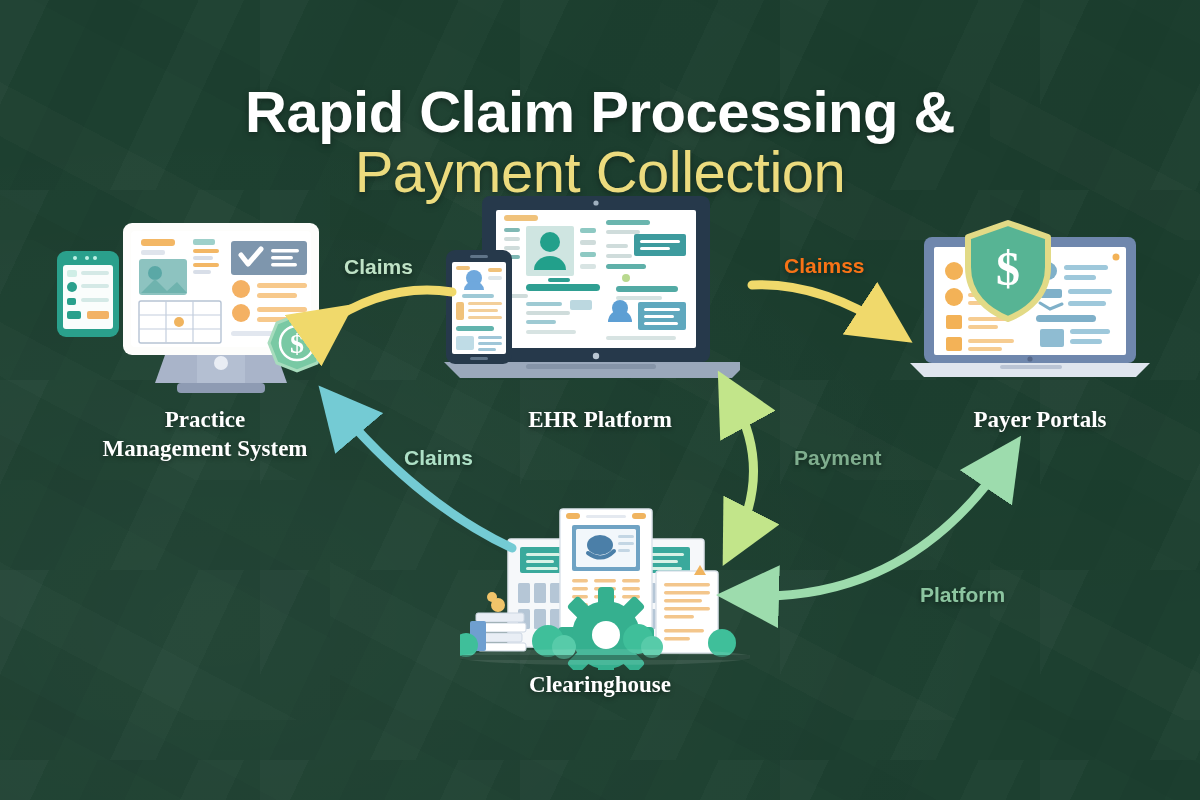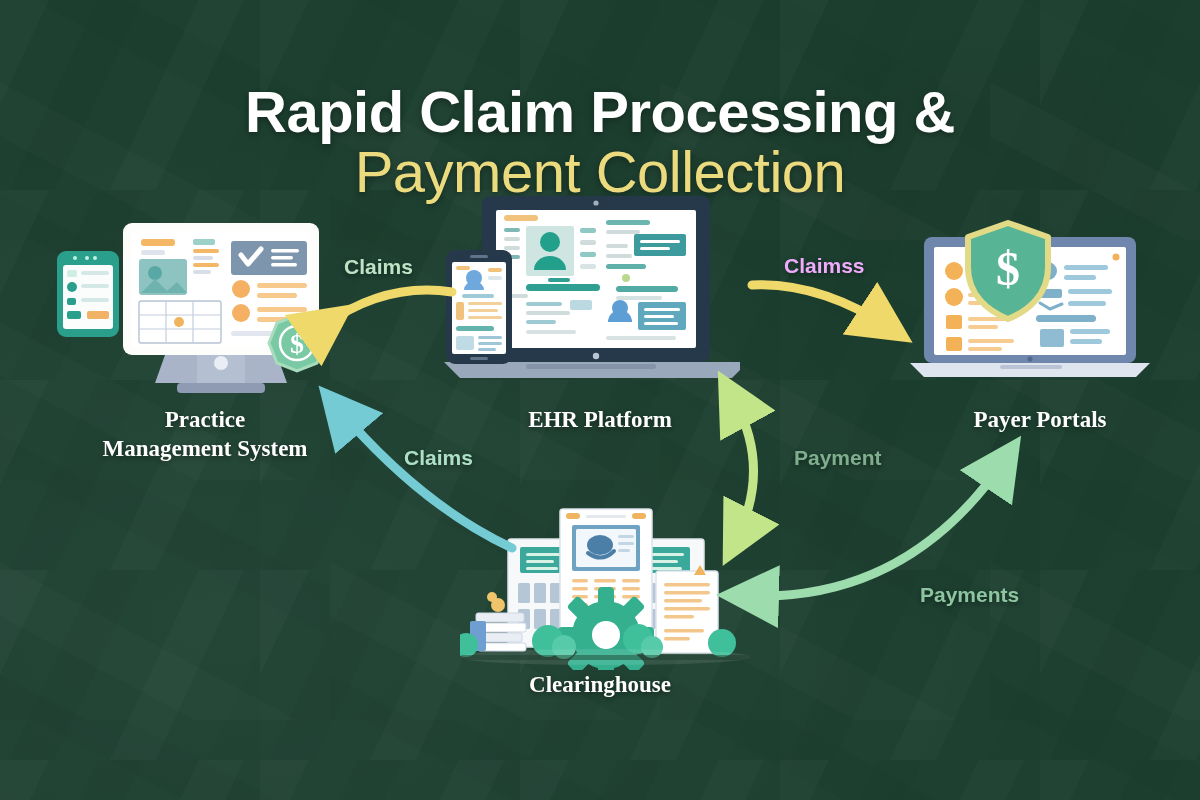--- a/index.html
+++ b/index.html
@@ -73,21 +73,21 @@
 
   
   .edge-label {
     position: absolute;
     font-size: 21px;
     font-weight: bold;
     text-shadow: 0 2px 5px rgba(0,0,0,0.4);
     white-space: nowrap;
   }
   #edge-claims-left   { left: 344px; top: 255px; color: #bfe3c6; }
-  #edge-claims-right  { left: 784px; top: 254px; color: #f0abfc; }
+  #edge-claims-right  { left: 784px; top: 254px; color: #f97316; }
   #edge-claims-bottom { left: 404px; top: 446px; color: #aee0c6; }
   #edge-payments-mid  { left: 794px; top: 446px; color: #7fae8e; }
   #edge-payments-low  { left: 920px; top: 583px; color: #8cc5a0; }
 
   
   .illus { position: absolute; }
   #illus-pms   { left: 45px;  top: 215px; width: 290px; height: 185px; }
   #illus-ehr   { left: 430px; top: 190px; width: 310px; height: 205px; }
   #illus-payer { left: 890px; top: 215px; width: 285px; height: 185px; }
   #illus-ch    { left: 460px; top: 495px; width: 290px; height: 175px; }
@@ -432,20 +432,20 @@
 
     <path d="M735 402 Q772 470 735 542" stroke="#c2e58a" stroke-width="9" fill="none" stroke-linecap="round" marker-start="url(#head-lime-s)" marker-end="url(#head-lime-e)"></path>
 
     <path d="M752 596 Q910 600 1006 458" stroke="#9ddcad" stroke-width="9" fill="none" stroke-linecap="round" marker-start="url(#head-mint-s)" marker-end="url(#head-mint-e)"></path>
   </svg>
 
   <div class="edge-label" id="edge-claims-left">Claims</div>
   <div class="edge-label" id="edge-claims-right">Claimss</div>
   <div class="edge-label" id="edge-claims-bottom">Claims</div>
   <div class="edge-label" id="edge-payments-mid">Payment</div>
-  <div class="edge-label" id="edge-payments-low">Payments</div>
+  <div class="edge-label" id="edge-payments-low">Platform</div>
 
   <div class="node-label" id="label-pms">Practice<br>Management System</div>
   <div class="node-label" id="label-ehr">EHR Platform</div>
   <div class="node-label" id="label-payer">Payer Portals</div>
   <div class="node-label" id="label-ch">Clearinghouse</div>
 
 </div>
 
 </body></html>

